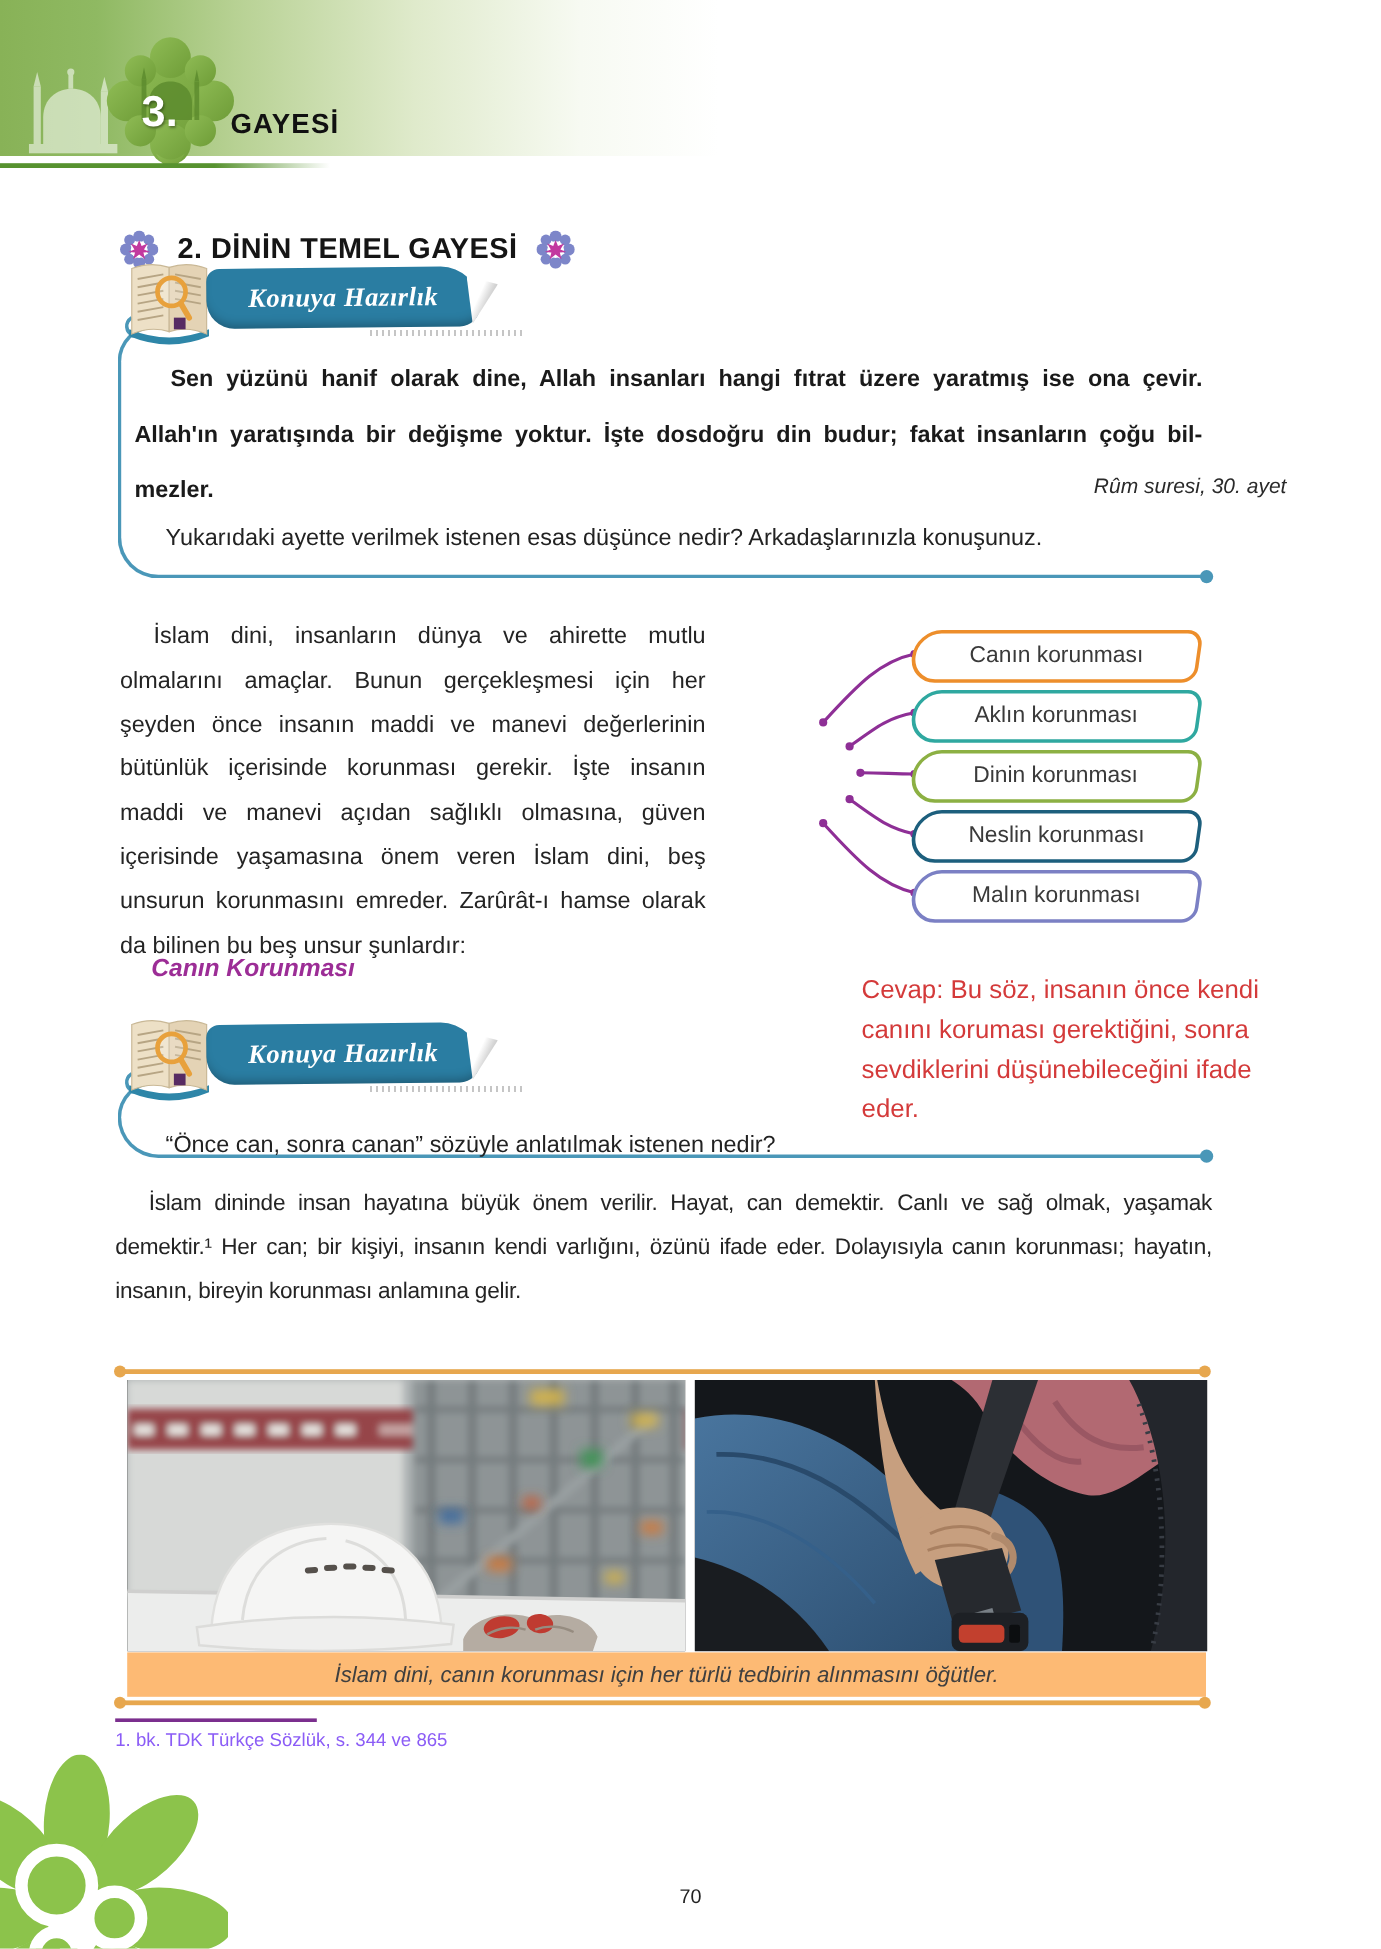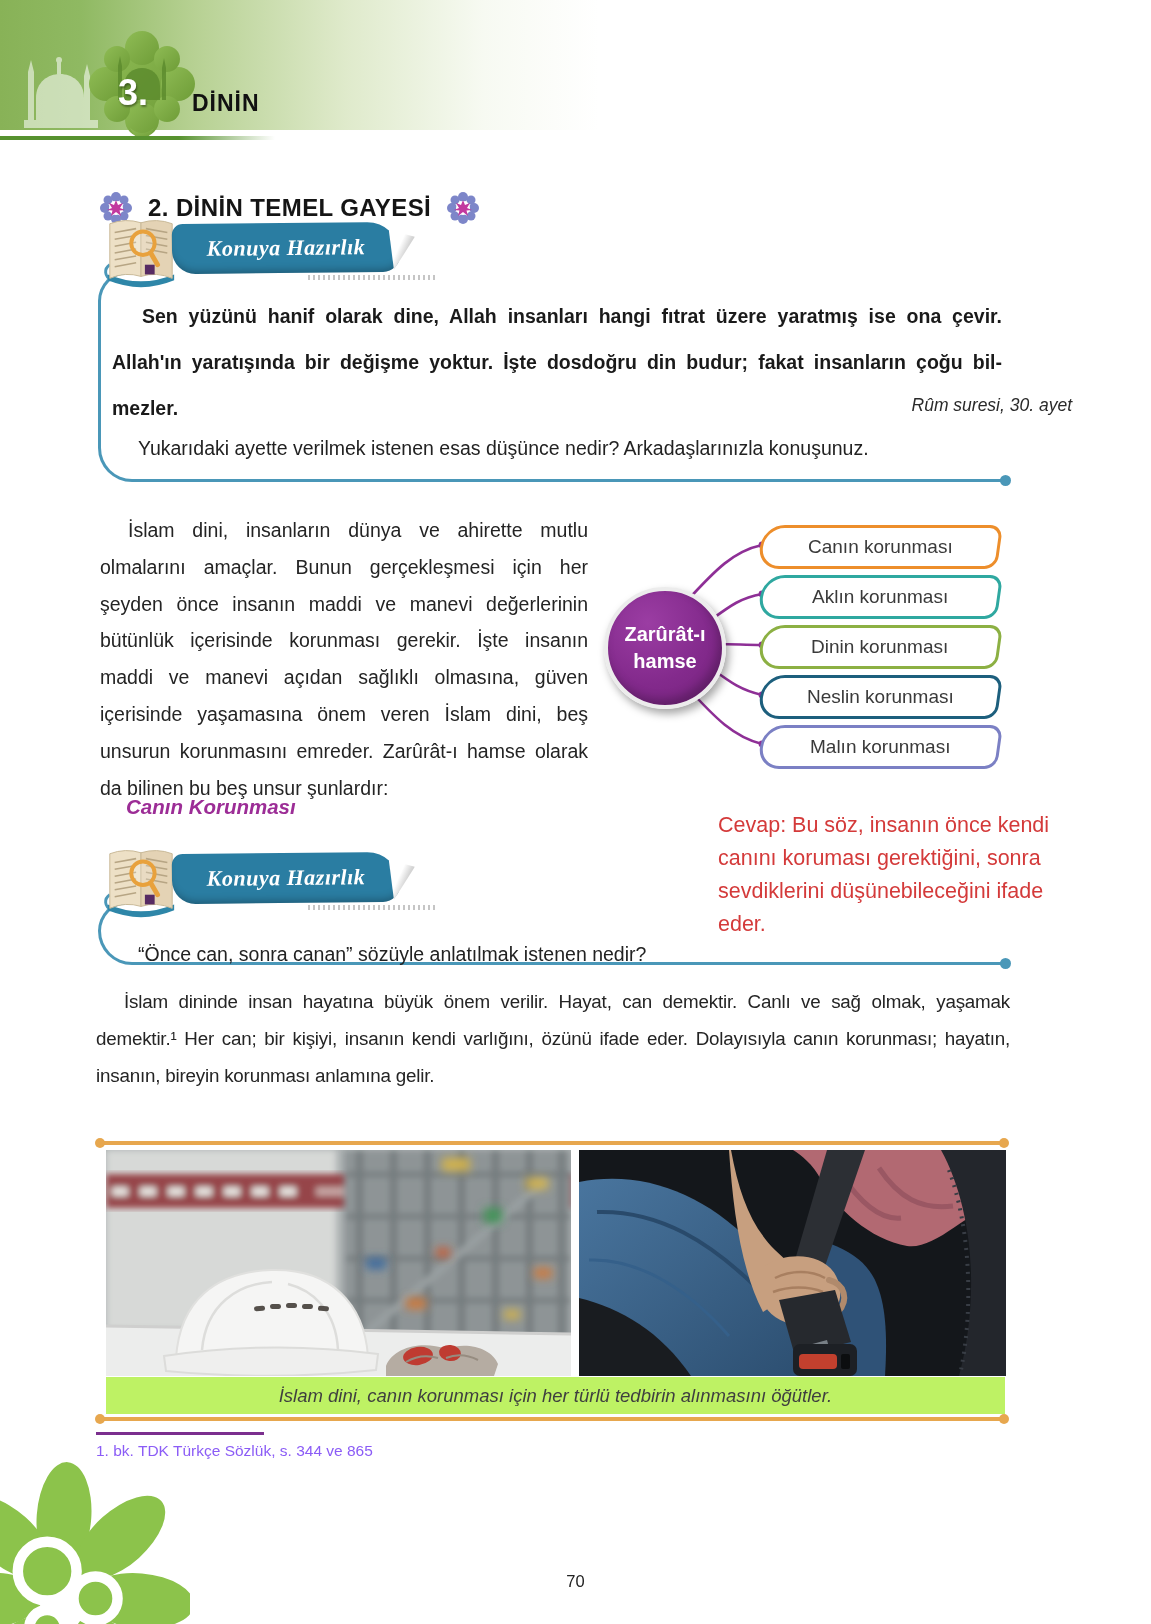--- a/index.html
+++ b/index.html
@@ -86,21 +86,21 @@
 
   
   .figure{position:absolute;left:98px;top:1141px;width:908px;}
   .f-line{position:absolute;left:0;width:908px;height:3.5px;background:#e7a74e;}
   .f-line.top{top:0;} .f-line.bottom{top:276px;}
   .f-dot{position:absolute;width:10px;height:10px;border-radius:50%;background:#e7a74e;top:-3.5px;}
   .f-dot.left{left:-3px;} .f-dot.right{right:-3px;}
   .f-images{position:absolute;left:8px;top:9px;width:900px;height:226px;display:flex;gap:8px;}
   .photo{height:226px;overflow:hidden;background:#222;}
   .photo svg{display:block;}
-  .f-caption{position:absolute;left:8px;top:236px;width:899px;height:37px;background:#bef264;
+  .f-caption{position:absolute;left:8px;top:236px;width:899px;height:37px;background:#fdba74;
         display:flex;align-items:center;justify-content:center;font-style:italic;font-size:18.5px;color:#3f3f3f;}
 
   
   .foot-rule{position:absolute;left:96px;top:1432px;width:168px;height:3px;background:#7b2f8e;}
   .footnote{position:absolute;left:96px;top:1442px;font-size:15.5px;color:#8b5cf6;}
   .page-number{position:absolute;left:0;top:1572px;width:1151px;text-align:center;font-size:16.5px;color:#222;}
   .corner-flower{position:absolute;left:-62px;top:1462px;width:252px;height:252px;}
 </style>
 </head>
 <body>
@@ -141,21 +141,21 @@
       </g>
       <g fill="#5d8c2e" opacity=".85">
         <rect x="30" y="38" width="4" height="34"></rect>
           <polygon points="30,38 32,28 34,38"></polygon>
         <rect x="74" y="40" width="4" height="32"></rect>
           <polygon points="74,40 76,30 78,40"></polygon>
         <path d="M36,72 L36,58 C36,46 45,40 54,40 C63,40 72,46 72,58 L72,72 Z"></path>
       </g>
     </svg>
     <span class="unit-number">3.</span>
-    <span class="unit-label">DİNİN</span>
+    <span class="unit-label">GAYESİ</span>
   </div>
   <div class="band-underline"></div>
 
   <div class="section-head">
     <svg class="rosette" viewBox="0 0 32 32">
       <g fill="#7d86c9">
         <circle cx="16" cy="5" r="5"></circle>
           <circle cx="16" cy="27" r="5"></circle>
           <circle cx="5" cy="16" r="5"></circle>
           <circle cx="27" cy="16" r="5"></circle>
@@ -240,24 +240,20 @@
           <circle cx="129" cy="139" r="3.4"></circle>
         <circle cx="120" cy="161" r="3.4"></circle>
           <circle cx="98" cy="181" r="3.4"></circle>
         <circle cx="174" cy="40" r="3.4"></circle>
           <circle cx="174" cy="89" r="3.4"></circle>
           <circle cx="174" cy="140" r="3.4"></circle>
         <circle cx="174" cy="190" r="3.4"></circle>
           <circle cx="174" cy="239" r="3.4"></circle>
       </g>
     </svg>
-    <div class="d-circle">
-      <span>Zarûrât-ı</span>
-      <span>hamse</span>
-    </div>
     <div class="d-box" style="top: 20px; border-color: rgb(237, 142, 43);">
       <span>Canın korunması</span>
       </div>
     <div class="d-box" style="top: 70px; border-color: rgb(47, 168, 160);">
       <span>Aklın korunması</span>
       </div>
     <div class="d-box" style="top: 120px; border-color: rgb(140, 176, 67);">
       <span>Dinin korunması</span>
       </div>
     <div class="d-box" style="top: 170px; border-color: rgb(29, 95, 125);">

